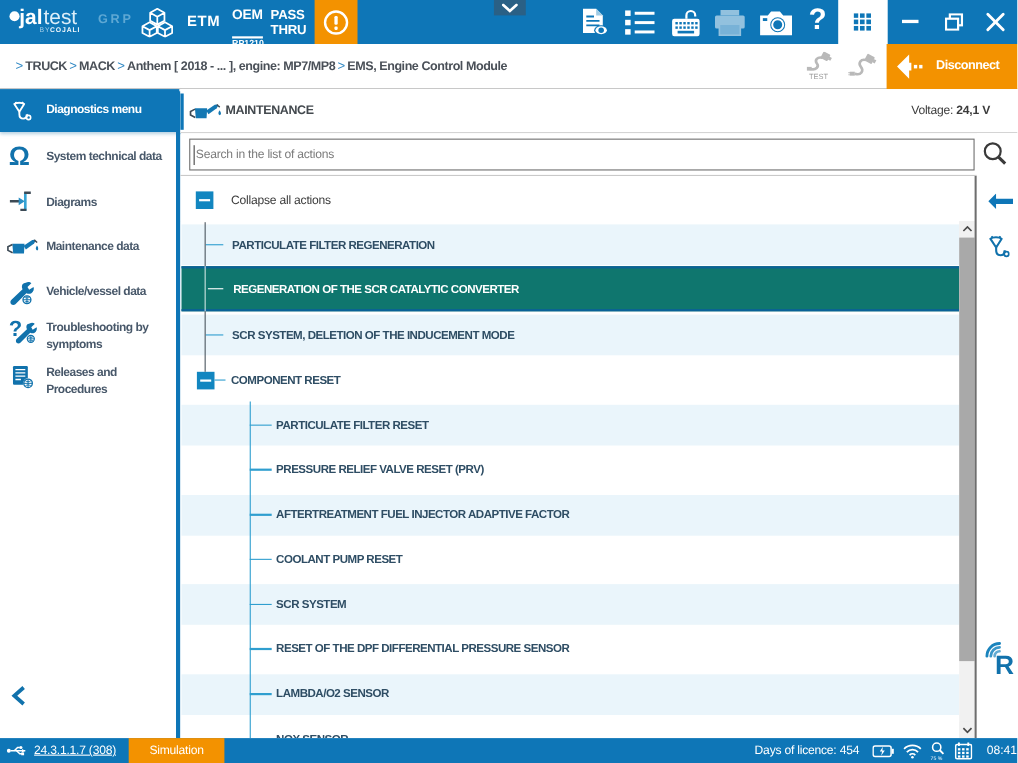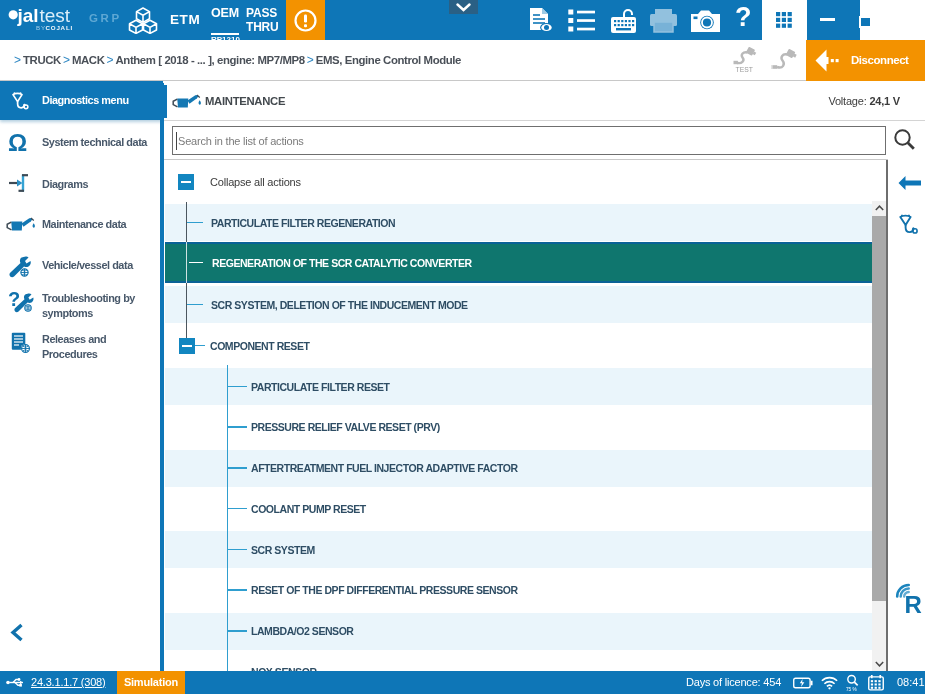--- a/index.html
+++ b/index.html
@@ -1,20 +1,20 @@
 <!DOCTYPE html>
 <html><head>
 <meta charset="utf-8">
 <style>
   * { margin:0; padding:0; box-sizing:border-box; }
   html,body { width:925px; height:694px; overflow:hidden; }
   body { font-family:"Liberation Sans", sans-serif; position:relative; background:#fff; }
   .abs { position:absolute; }
   
-  #topbar { position:absolute; left:0; top:0; width:860px; height:40px; background:#0E76B7;text-decoration:underline; }
+  #topbar { position:absolute; left:0; top:0; width:925px; height:40px; background:#0E76B7;text-decoration:underline; }
   #bottombar { position:absolute; left:0; top:671px; width:925px; height:23px; background:#0E76B7; }
   .wt { color:#fff; }
   
   #crumb { position:absolute; left:0; top:40px; width:925px; height:41px; background:#fff; border-bottom:1px solid #c8c8c8; }
   .crumbtxt { position:absolute; top:13px; left:14px; font-size:11.4px; font-weight:bold; color:#4a5058; white-space:nowrap; letter-spacing:-0.4px; }
   .cv { color:#2e87c3; padding:0 2px; font-weight:normal; font-size:12px; letter-spacing:0; }
   
   .sideitem { position:absolute; left:0; width:160px; color:#48586a; font-weight:bold; font-size:12.5px; }
   .sideitem .lbl { position:absolute; left:42px; top:0; line-height:14.5px; white-space:nowrap; letter-spacing:-0.45px; font-size:10.9px; }
   #sidesel { position:absolute; left:0; top:81px; width:163px; height:39px; background:#0E76B7; box-shadow:0 2px 3px rgba(120,170,200,.55); }
@@ -404,21 +404,21 @@
   <svg class="abs" style="left:6px;top:6px" width="20" height="11" viewBox="0 0 20 11">
     <circle cx="2" cy="5.5" r="1.8" fill="#fff"></circle>
     <line x1="3.5" y1="5.5" x2="17" y2="5.5" stroke="#fff" stroke-width="1.4"></line>
     <path d="M17 5.5 l-3 -1.7 v3.4 Z" fill="#fff"></path>
     <path d="M7 5.5 l3 -3 h2" fill="none" stroke="#fff" stroke-width="1.4"></path>
     <path d="M9 5.5 l3 2.7 h2" fill="none" stroke="#fff" stroke-width="1.4"></path>
     <circle cx="13" cy="2.5" r="1.4" fill="#fff"></circle>
     <rect x="13.3" y="7" width="2.6" height="2.6" fill="#fff"></rect>
   </svg>
   <div class="abs wt" style="left:31px;top:5px;font-size:11px;letter-spacing:-0.2px;text-decoration:underline;">24.3.1.1.7 (308)</div>
-  <div class="abs orange wt" style="left:117px;top:0;width:68px;height:23px;font-size:11px;font-weight:bold;letter-spacing:-0.2px;text-align:center;line-height:23px;">Simulation</div>
+  <div class="abs orange wt" style="left:117px;top:0;width:87px;height:23px;font-size:11px;font-weight:normal;letter-spacing:-0.2px;text-align:center;line-height:23px;">Simulation</div>
   <div class="abs wt" style="left:686px;top:5px;font-size:11px;letter-spacing:-0.2px;">Days of licence: 454</div>
 
   <svg class="abs" style="left:793px;top:6px" width="20" height="12" viewBox="0 0 22 12">
     <rect x="0.8" y="0.8" width="18" height="10.4" rx="2" fill="none" stroke="#fff" stroke-width="1.5"></rect>
     <rect x="19.5" y="3.5" width="2" height="5" fill="#fff"></rect>
     <path d="M10.5 1.5 L7.5 6.2 h2.3 l-1 4.3 l3.7 -5.3 h-2.4 Z" fill="#fff"></path>
   </svg>
 
   <svg class="abs" style="left:821px;top:5px" width="17" height="14" viewBox="0 0 19 14">
     <path d="M1 4.5 a 12 12 0 0 1 17 0" fill="none" stroke="#fff" stroke-width="1.8"></path>

